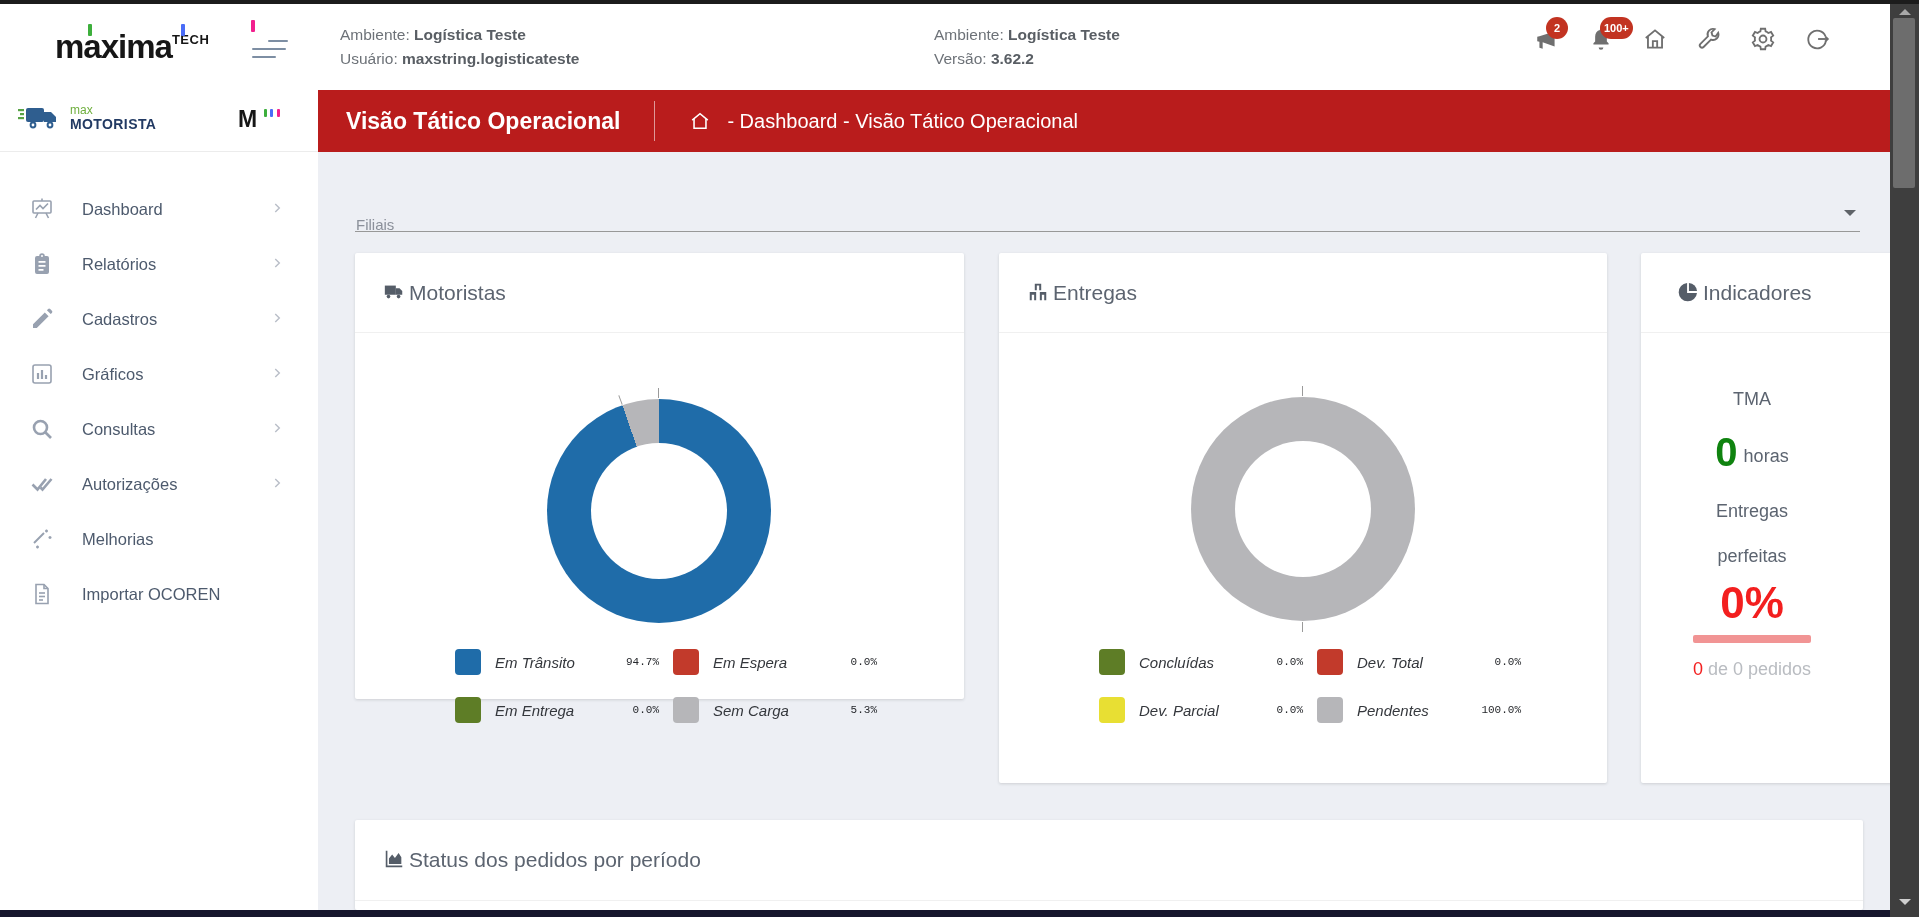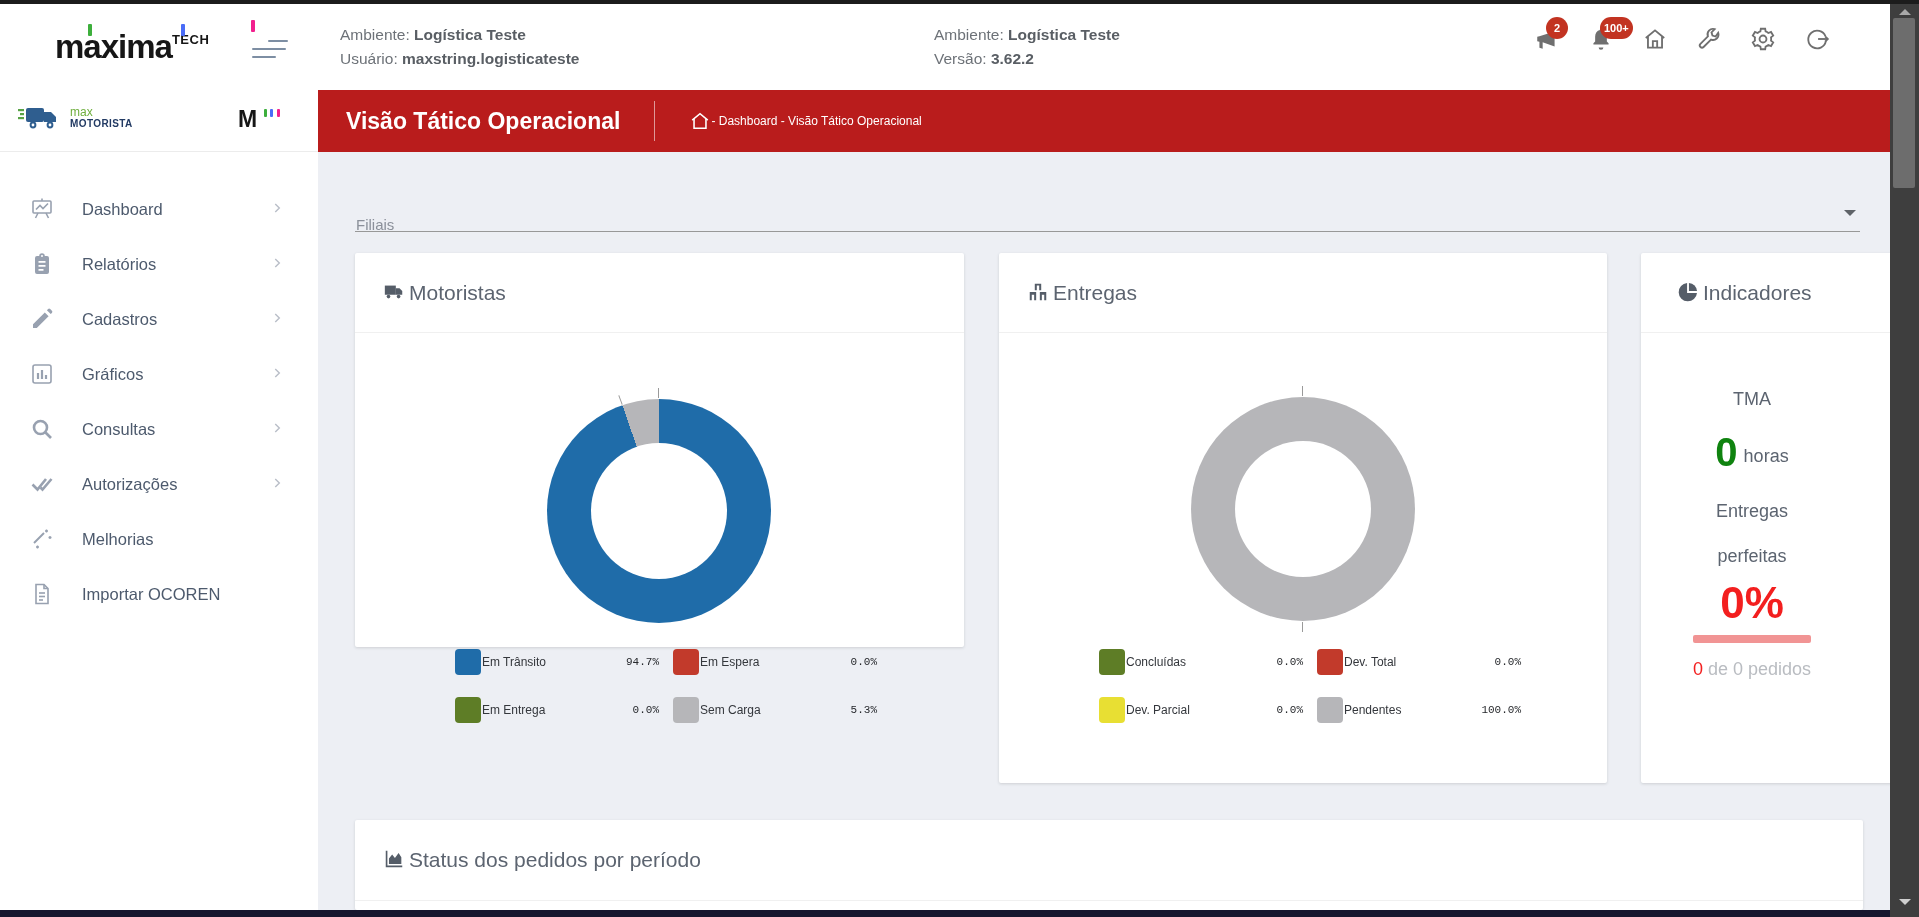--- a/index.html
+++ b/index.html
@@ -51,21 +51,21 @@
   .hicon svg { width:26px; height:26px; display:block; }
   .badge { position:absolute; top:-9px; left:12px; min-width:22px; height:22px; padding:0 4px;
            background:#c23321; color:#fff; font-size:11px; font-weight:bold; border-radius:11px;
            display:flex; align-items:center; justify-content:center; }
 
   
   .sidebar { left:0; top:90px; width:318px; height:820px; background:#fff; z-index:9; }
   .side-logo-row { position:absolute; left:0; top:0; width:318px; height:62px; border-bottom:1px solid #ececec; }
   .mm-logo { position:absolute; left:18px; top:12px; display:flex; align-items:center; gap:6px; }
   .mm-text .max { font-size:12px; color:#6faf3e; line-height:11px; }
-  .mm-text .mot { font-size:10px; font-weight:800; color:#223a63; letter-spacing:.4px; }
+  .mm-text .mot { font-size:14px; font-weight:800; color:#223a63; letter-spacing:.4px; }
   .mini-m { position:absolute; left:238px; top:16px; }
   .mini-m .M { font-size:23px; font-weight:900; color:#161616; }
   .mini-m .tick { width:3px; height:8px; }
   .mini-m .mt1 { left:26px; top:3px; }
   .mini-m .mt2 { left:32px; top:3px; }
   .mini-m .mt3 { left:39px; top:3px; }
 
   .menu { position:absolute; left:0; top:92px; width:318px; display:flex; flex-direction:column; }
   .menu-item { display:flex; align-items:center; min-height:55px; padding:0 34px 0 30px; cursor:pointer; }
   .menu-item .micon { width:30px; height:26px; color:#98a1b0; flex:0 0 30px; }
@@ -74,53 +74,53 @@
   .menu-item .chev { margin-left:auto; color:#b9bec8; }
   .menu-item .chev svg { width:14px; height:14px; }
 
   
   .titlebar { left:318px; top:90px; width:1572px; height:62px; background:#b91c1c; z-index:8;
               display:flex; align-items:center; color:#fff; }
   .tb-title { font-size:23px; font-weight:bold; margin-left:28px; }
   .tb-div   { width:1px; height:40px; background:rgba(255,255,255,.55); margin-left:34px; }
   .tb-home  { margin-left:34px; width:22px; height:22px; cursor:pointer; }
   .tb-home svg { width:22px; height:22px; }
-  .tb-crumb { margin-left:0; font-size:12px; }
+  .tb-crumb { margin-left:16px; font-size:20px; }
 
   
   .content { left:318px; top:152px; width:1572px; height:758px; background:#edeff4; z-index:7; }
 
   .filiais { position:absolute; left:37px; top:38px; width:1505px; height:42px; border-bottom:1px solid #989898; cursor:pointer; }
   .filiais-label { position:absolute; left:1px; top:26px; font-size:15px; color:#8b909a; }
   .filiais-caret { position:absolute; right:4px; top:20px; width:0; height:0;
                    border-left:6px solid transparent; border-right:6px solid transparent; border-top:6px solid #5f6368; }
 
   .card { position:absolute; background:#fff; border-radius:2px; box-shadow:0 1px 3px rgba(60,64,67,.18); }
   .card-head { height:80px; border-bottom:1px solid #f0f0f0; display:flex; align-items:center; padding-left:28px; }
   .card-head .cicon { width:24px; height:24px; color:#555d68; margin-right:2px; }
   .card-head .cicon svg { width:22px; height:22px; }
   .card-title { font-size:21px; color:#5c6470; }
 
-  .card-motoristas { left:37px;  top:101px; width:609px; height:394px; }
+  .card-motoristas { left:37px;  top:101px; width:609px; height:446px; }
   .card-entregas   { left:681px; top:101px; width:608px; height:530px; }
   .card-indicadores{ left:1323px;top:101px; width:256px; height:530px; }
   .card-status     { left:37px;  top:668px; width:1508px; height:90px; }
   .card-status .card-head { height:81px; }
 
   .donut { position:absolute; width:224px; height:224px; border-radius:50%; }
   .donut-hole { position:absolute; left:44px; top:44px; width:136px; height:136px; border-radius:50%; background:#fff; }
   .donut-m { left:192px; top:146px; background:conic-gradient(#1f6ca9 0deg 340.9deg, #b6b6b9 340.9deg 360deg); }
   .donut-e { left:192px; top:144px; background:#b6b6b9; }
   .dtick { position:absolute; width:1px; height:10px; background:#9a9a9a; }
 
   .legend { position:absolute; left:100px; top:396px; width:440px;
             display:grid; grid-template-columns:218px 218px; row-gap:22px; column-gap:0; }
   .litem { display:flex; align-items:center; }
   .lswatch { width:26px; height:26px; border-radius:4px; flex:0 0 26px; }
-  .llabel { margin-left:1px; font-size:12px; color:#34373c; }
+  .llabel { margin-left:14px; font-size:15px; color:#34373c;font-style:italic; }
   .lvalue { margin-left:auto; margin-right:14px; font-size:11px; color:#26282c;font-family:Liberation Mono, monospace; }
 
   .ind-body { position:absolute; left:0; top:80px; width:222px; text-align:center; }
   .ind-tma      { margin-top:56px; font-size:18px; color:#5c6470; }
   .ind-horas-row{ margin-top:20px; font-size:18px; color:#5c6470; }
   .ind-zero     { font-size:40px; font-weight:bold; color:#0f830f; margin-right:6px; vertical-align:-4px; }
   .ind-l1 { margin-top:26px; font-size:18px; color:#5c6470; }
   .ind-l2 { margin-top:24px; font-size:18px; color:#5c6470; }
   .ind-pct { margin-top:14px; font-size:44px; font-weight:bold; color:#f31f1f; line-height:44px; }
   .ind-bar { margin:10px auto 0; width:118px; height:8px; background:#f19494; border-radius:2px; }

